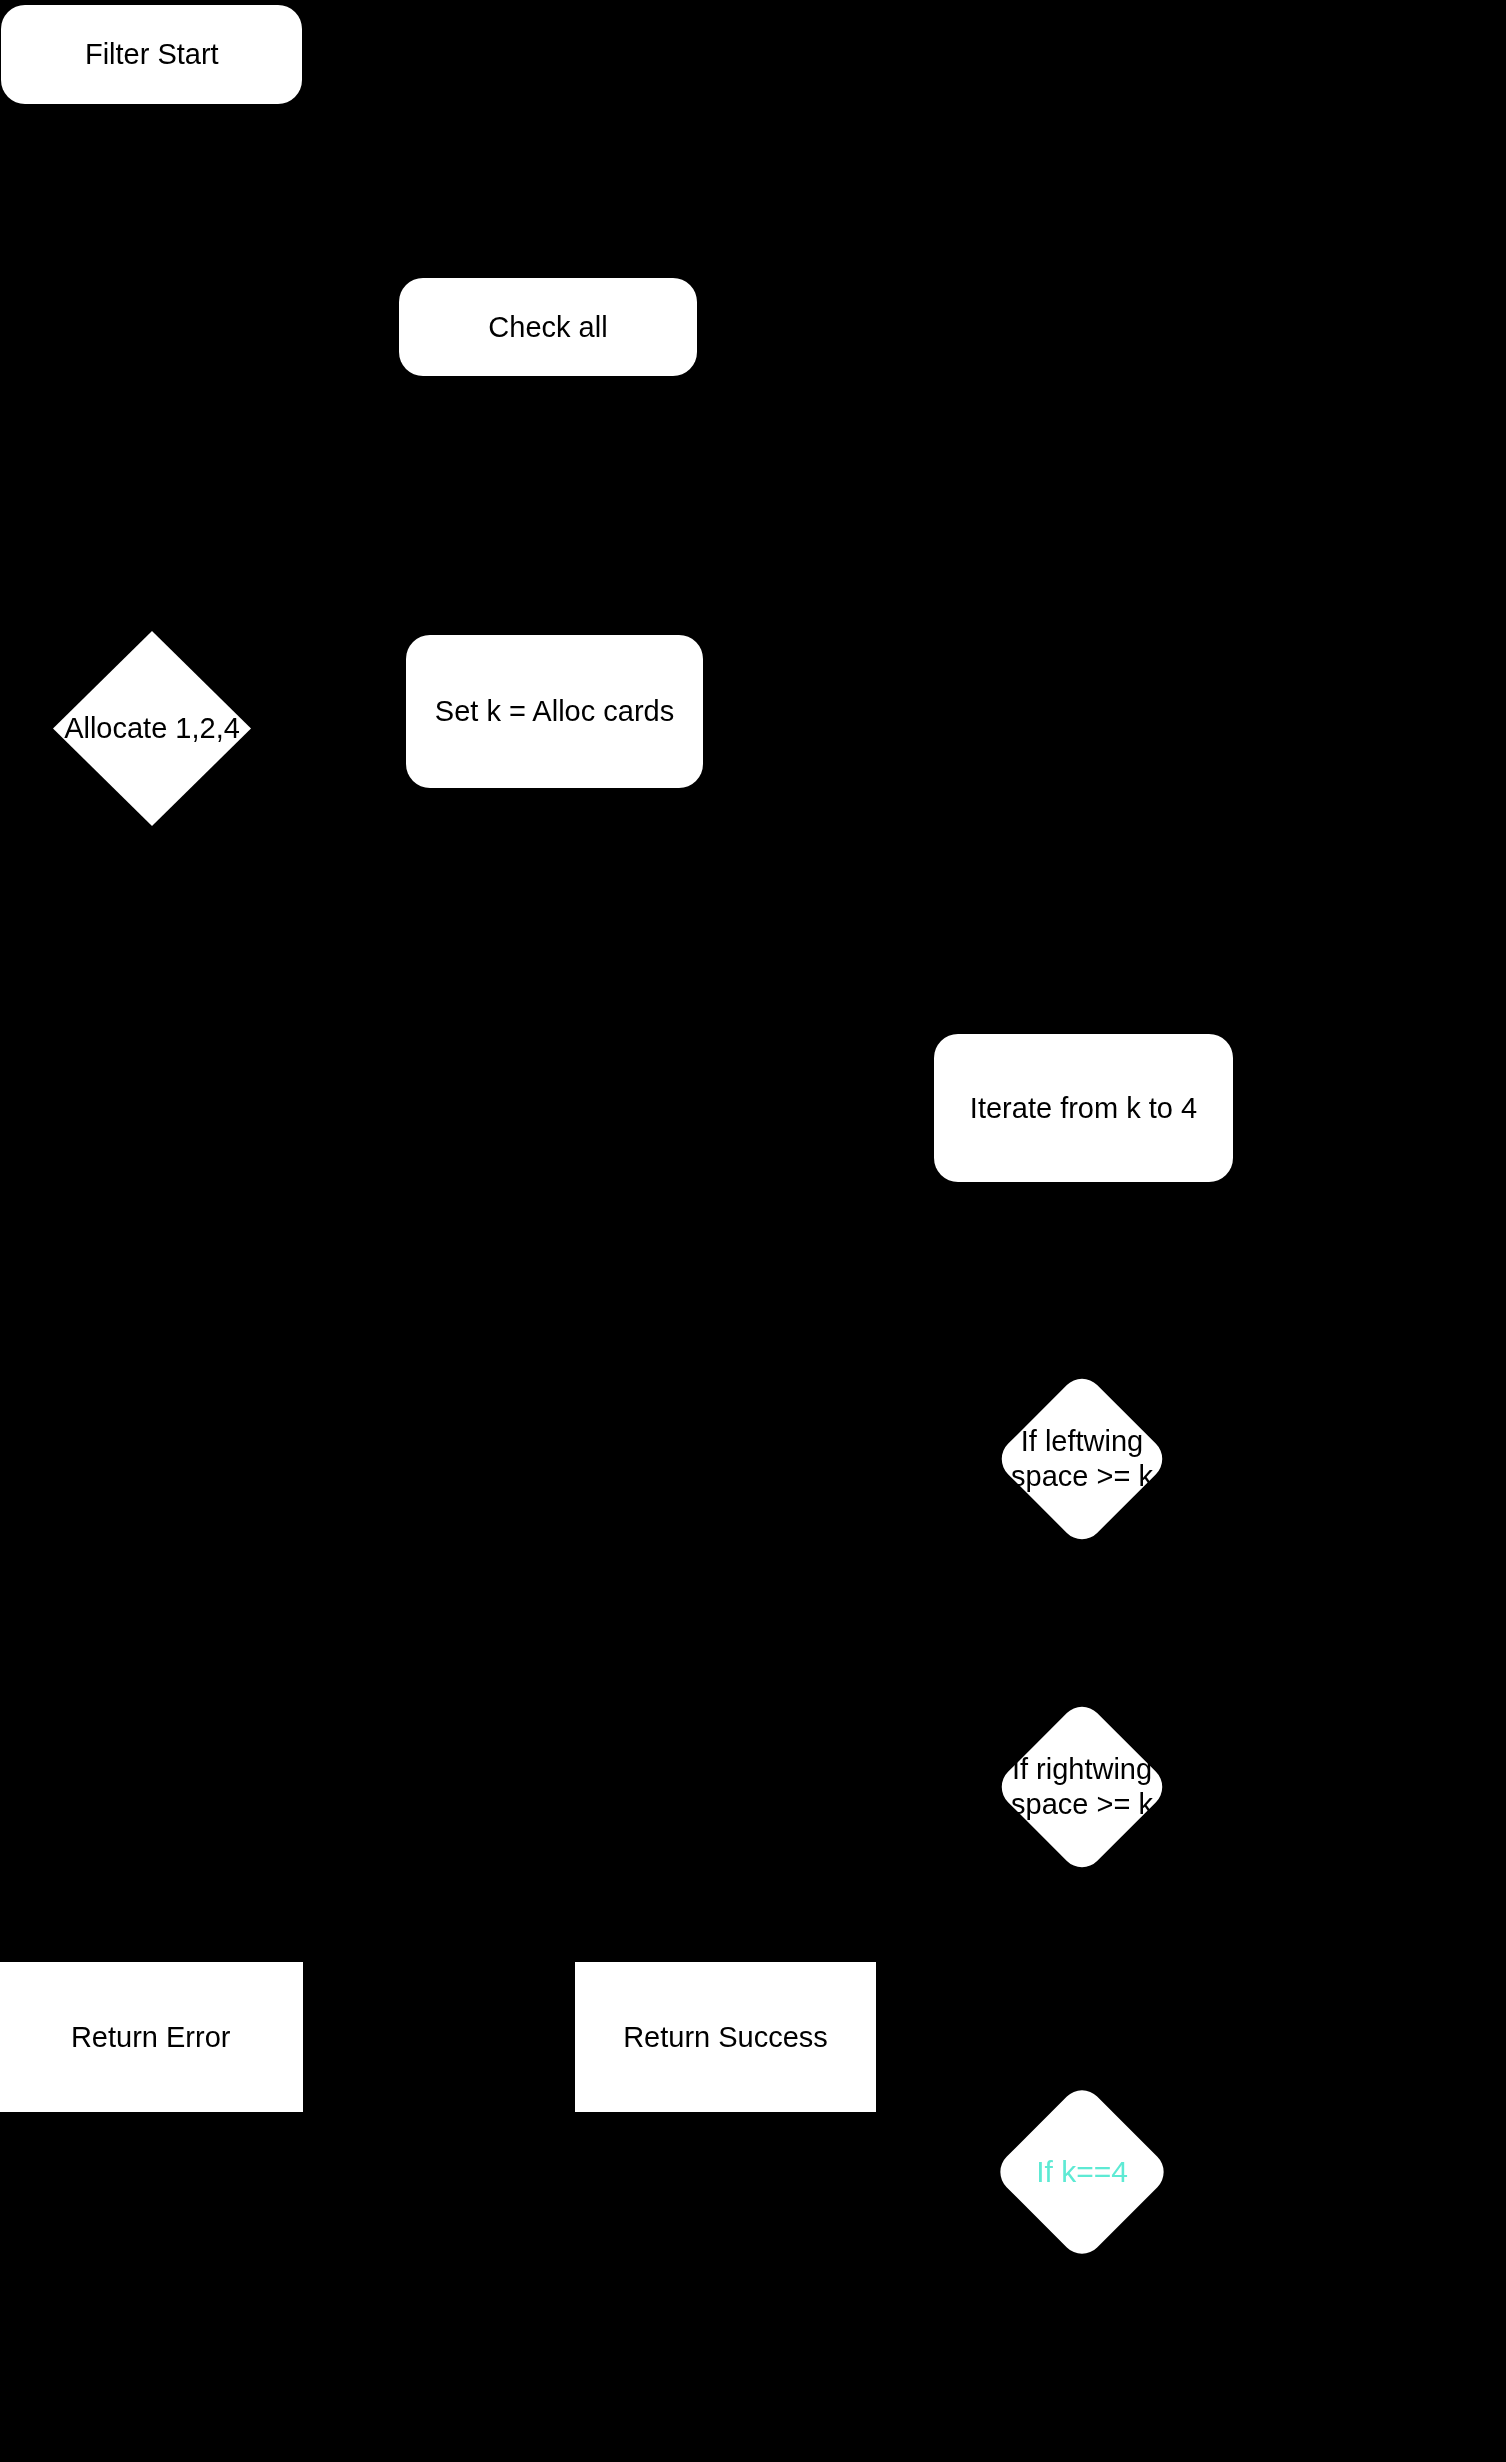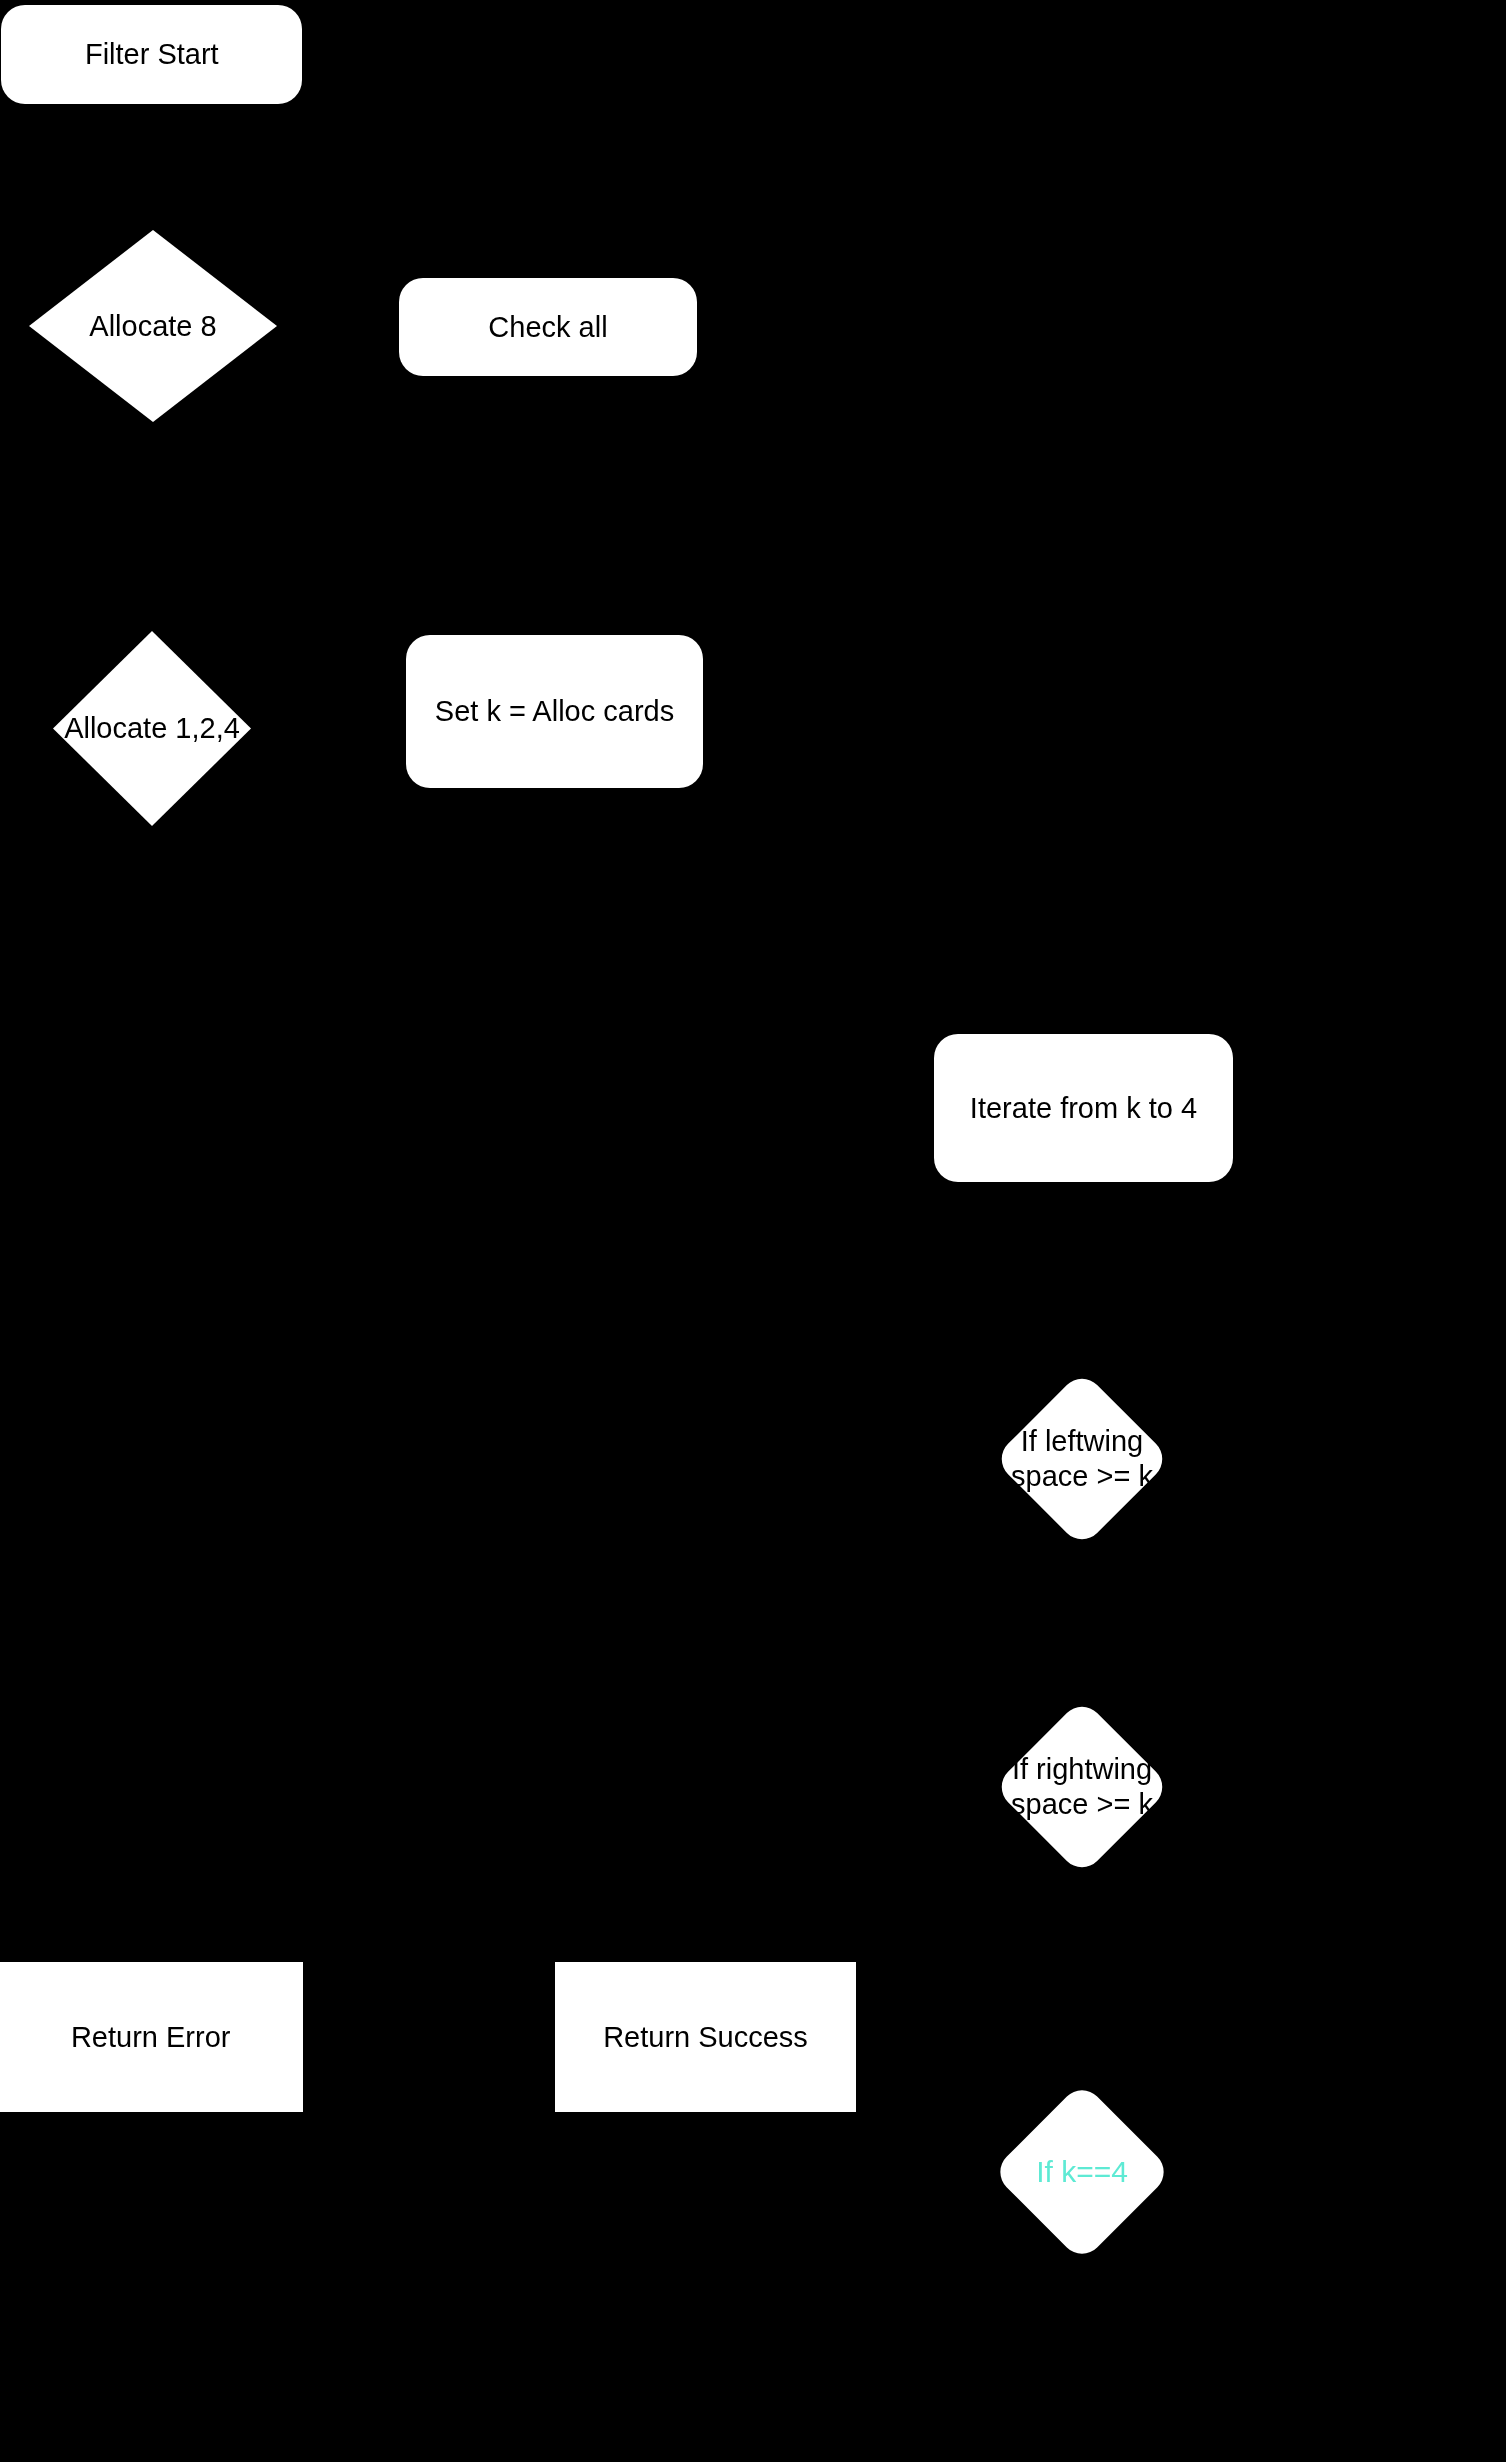--- a/index.html
+++ b/index.html
@@ -63,26 +63,25 @@
     position: relative;
     z-index: 2;
     pointer-events: none;
   }
 </style>
 </head>
 <body>
 
 <div id="canvas" style="width: 1507px; height: 2462px; background: rgb(0, 0, 0);">
     <div class="node shape-roundrect" style="left: 1.3px; top: 5px; width: 301px; height: 99px; font-size: 29px; color: rgb(0, 0, 0); background: rgb(255, 255, 255);"><span class="label">Filter Start</span></div>
-    <div class="node shape-diamond" style="left: 29px; top: 230px; width: 248px; height: 192px; font-size: 29px; color: rgb(0, 0, 0);"><div class="diamond-fill" style="background: rgb(255, 255, 255);"></div><span class="label">Allocate 8</span></div>
     <div class="node shape-roundrect" style="left: 399px; top: 278px; width: 298px; height: 98px; font-size: 29px; color: rgb(0, 0, 0); background: rgb(255, 255, 255);"><span class="label">Check all</span></div>
     <div class="node shape-diamond" style="left: 53px; top: 631px; width: 198px; height: 195px; font-size: 29px; color: rgb(0, 0, 0);"><div class="diamond-fill" style="background: rgb(255, 255, 255);"></div><span class="label">Allocate 1,2,4</span></div>
     <div class="node shape-roundrect" style="left: 406px; top: 635px; width: 297px; height: 153px; font-size: 29px; color: rgb(0, 0, 0); background: rgb(255, 255, 255);"><span class="label">Set k = Alloc cards</span></div>
     <div class="node shape-roundrect" style="left: 934px; top: 1034px; width: 299px; height: 148px; font-size: 29px; color: rgb(0, 0, 0); background: rgb(255, 255, 255);"><span class="label">Iterate from k to 4</span></div>
     <div class="node shape-rdiamond" style="left: 992px; top: 1370px; width: 180px; height: 177px; font-size: 29px; color: rgb(0, 0, 0);"><div class="rdiamond-fill" style="background: rgb(255, 255, 255); width: 126px; height: 126px;"></div><span class="label">If leftwing
 space &gt;= k</span></div>
     <div class="node shape-rdiamond" style="left: 992px; top: 1698px; width: 180px; height: 177px; font-size: 29px; color: rgb(0, 0, 0);"><div class="rdiamond-fill" style="background: rgb(255, 255, 255); width: 126px; height: 126px;"></div><span class="label">If rightwing
 space &gt;= k</span></div>
     <div class="node shape-rect" style="left: -1.3px; top: 1962px; width: 304px; height: 150px; font-size: 29px; color: rgb(0, 0, 0); background: rgb(255, 255, 255);"><span class="label">Return Error</span></div>
-    <div class="node shape-rect" style="left: 555px; top: 1962px; width: 301px; height: 150px; font-size: 29px; color: rgb(0, 0, 0); background: rgb(255, 255, 255);"><span class="label">Return Success</span></div>
+    <div class="node shape-rect" style="left: 575px; top: 1962px; width: 301px; height: 150px; font-size: 29px; color: rgb(0, 0, 0); background: rgb(255, 255, 255);"><span class="label">Return Success</span></div>
     <div class="node shape-rdiamond" style="left: 992px; top: 2081px; width: 180px; height: 181px; font-size: 30px; color: #5eead4; text-align: right;"><div class="rdiamond-fill" style="background: rgb(255, 255, 255); width: 128px; height: 128px;"></div><span class="label">If k==4</span></div>
   </div>
 
 
 </body></html>

